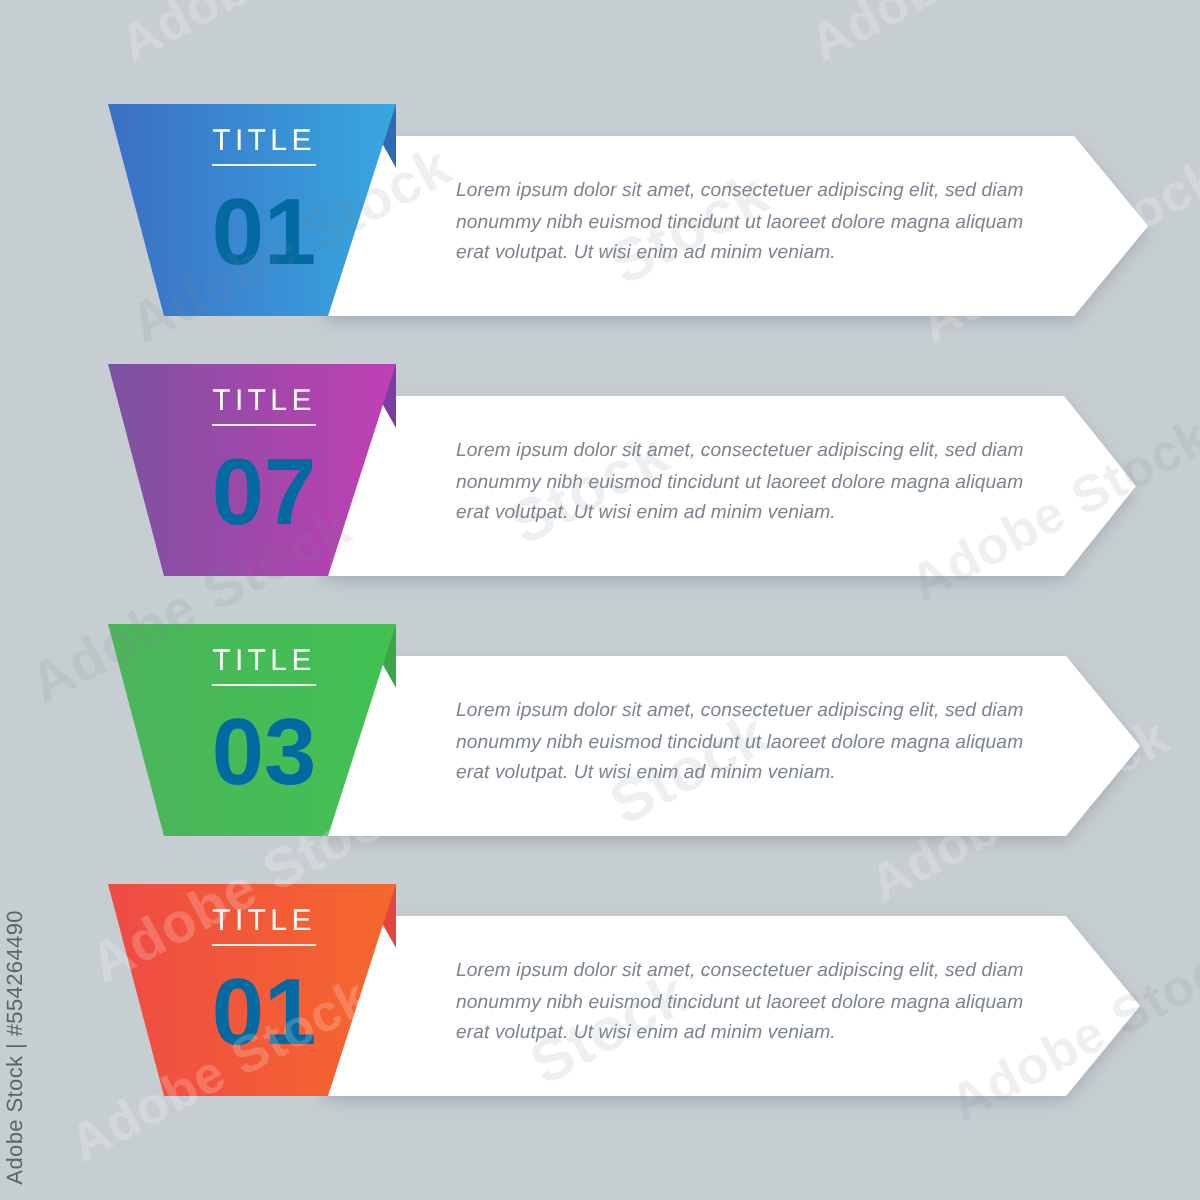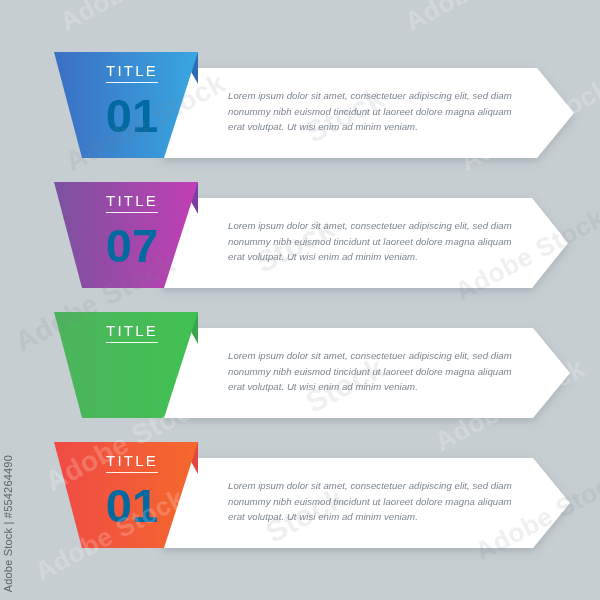--- a/index.html
+++ b/index.html
@@ -192,20 +192,21 @@
         </filter>
       </defs>
       <g filter="url(#sh2)">
         <path class="panel-path" d="M 150 18 L 521 18 L 558 63 L 521 108 L 150 108 Z" fill="#ffffff"></path>
       </g>
       <path class="fold-path" d="M 168 2 L 186 2 L 186 34 Z" fill="#3aa54a"></path>
       <path class="main-path" d="M 42 2 L 186 2 L 152 108 L 70 108 Z" fill="url(#grad2)"></path>
     </svg>
     <div class="row-label">
       <span class="title-word">TITLE</span>
+      <span class="num-word">03</span>
     </div>
     <div class="row-body">Lorem ipsum dolor sit amet, consectetuer adipiscing elit, sed diam nonummy nibh euismod tincidunt ut laoreet dolore magna aliquam erat volutpat. Ut wisi enim ad minim veniam.</div>
   </div>
 
   <div class="row" id="row-3" style="top:440px;">
     <svg class="row-svg" viewBox="0 0 600 130" preserveAspectRatio="none">
       <defs>
         <linearGradient id="grad3" x1="0" y1="0" x2="1" y2="0">
           <stop offset="0" class="gs3" stop-color="#ef4b45"></stop>
             <stop offset="1" class="ge3" stop-color="#f5682c"></stop>

